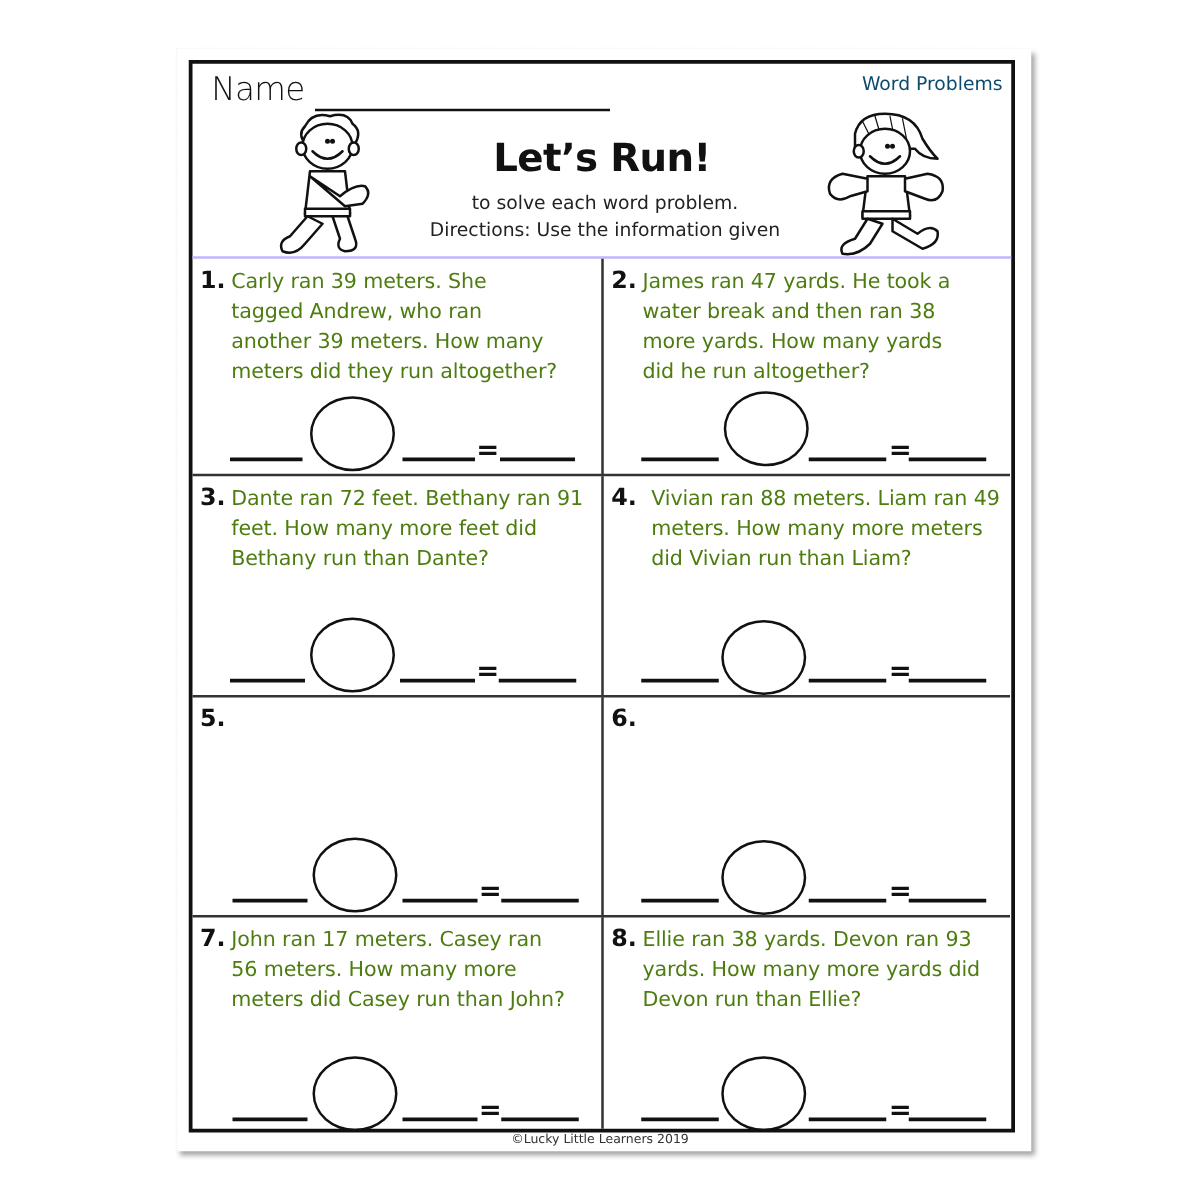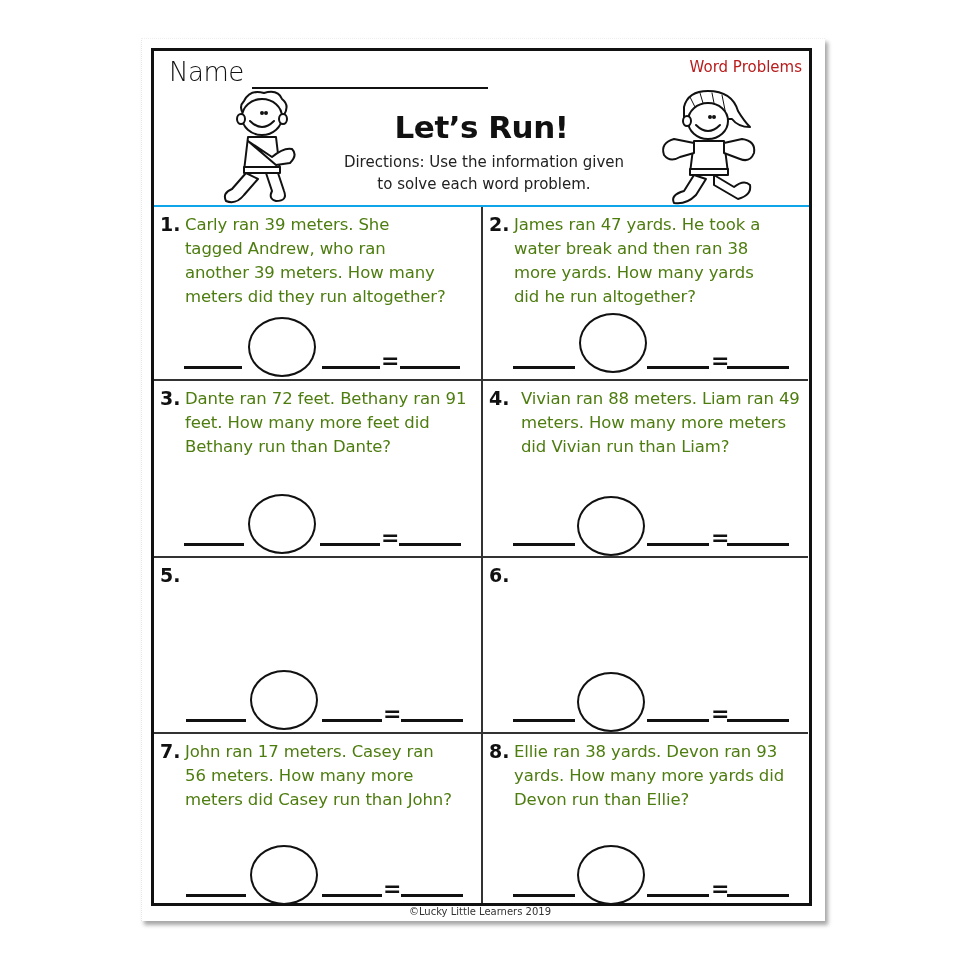--- a/index.html
+++ b/index.html
@@ -1,23 +1,23 @@
 <!DOCTYPE html>
 <html><head>
 <meta charset="utf-8">
 <style>
   html,body{margin:0;padding:0;background:#ffffff;}
   body{width:960px;height:960px;position:relative;overflow:hidden;font-family:"DejaVu Sans",sans-serif;}
   .sheet{position:absolute;left:141px;top:38px;width:683px;height:882px;background:#fff;
     box-shadow:3px 4px 4px rgba(0,0,0,0.35);border-left:1px dotted #e6e6e6;border-top:1px dotted #eeeeee;}
   .frame{position:absolute;left:151px;top:48px;width:655px;height:852px;border:3px solid #111;box-sizing:content-box;}
-  .header{position:absolute;left:0;top:0;width:655px;height:154px;border-bottom:2px solid #0ea5e9;text-decoration:underline;}
+  .header{position:absolute;left:0;top:0;width:655px;height:154px;border-bottom:2px solid #c4b5fd;text-decoration:underline;}
   .name-label{position:absolute;left:15px;top:6px;font-size:26px;font-weight:300;color:#111;letter-spacing:-0.5px;}
   .name-line{position:absolute;left:98px;top:36px;width:236px;border-bottom:2px solid #111;}
-  .subject{position:absolute;right:7px;top:7px;font-size:15px;color:#b91c1c;}
+  .subject{position:absolute;right:7px;top:7px;font-size:15px;color:#0c4a6e;}
   .title{position:absolute;left:0;width:655px;top:58px;text-align:center;font-size:31px;font-weight:bold;color:#111;letter-spacing:-0.5px;}
   .directions{position:absolute;left:170px;width:320px;top:100px;text-align:center;font-size:15px;line-height:22px;color:#222;}
   .char{position:absolute;}
   .grid{position:absolute;left:0;top:156px;width:655px;height:696px;}
   .cell{position:absolute;width:327px;box-sizing:border-box;}
   .cell.r{border-left:2px solid #333;}
   .cell.b{border-bottom:2px solid #333;}
   .qnum{position:absolute;left:6px;top:6px;font-size:19px;font-weight:bold;color:#111;}
   .qtext{position:absolute;left:31px;top:6px;width:290px;font-size:16.5px;line-height:24px;color:#4d7c0f;letter-spacing:-0.1px;}
   .eq{position:absolute;left:30px;bottom:10px;width:285px;height:72px;}
@@ -31,22 +31,22 @@
 
 <div class="sheet"></div>
 
 <div class="frame">
   <div class="header">
     <span class="name-label">Name</span>
     <div class="name-line"></div>
     <span class="subject">Word Problems</span>
     <div class="title">Let’s Run!</div>
     <div class="directions">
+      <div>to solve each word problem.</div>
       <div>Directions: Use the information given</div>
-      <div>to solve each word problem.</div>
     </div>
 
     <svg class="char" style="left:60px;top:36px" width="100" height="120" viewBox="0 0 100 120" fill="#fff" stroke="#111" stroke-width="2" stroke-linejoin="round" stroke-linecap="round">
       <path d="M30 14 Q36 2 50 6 Q64 2 68 12 Q76 18 70 28 L30 28 Q24 20 30 14Z"></path>
       <ellipse cx="48" cy="30" rx="20" ry="18"></ellipse>
       <ellipse cx="27" cy="32" rx="4" ry="5"></ellipse>
       <ellipse cx="69" cy="32" rx="4" ry="5"></ellipse>
       <path d="M36 34 Q48 46 60 34" fill="none"></path>
       <circle cx="48" cy="26" r="1" fill="#111"></circle>
         <circle cx="52" cy="26" r="1" fill="#111"></circle>

